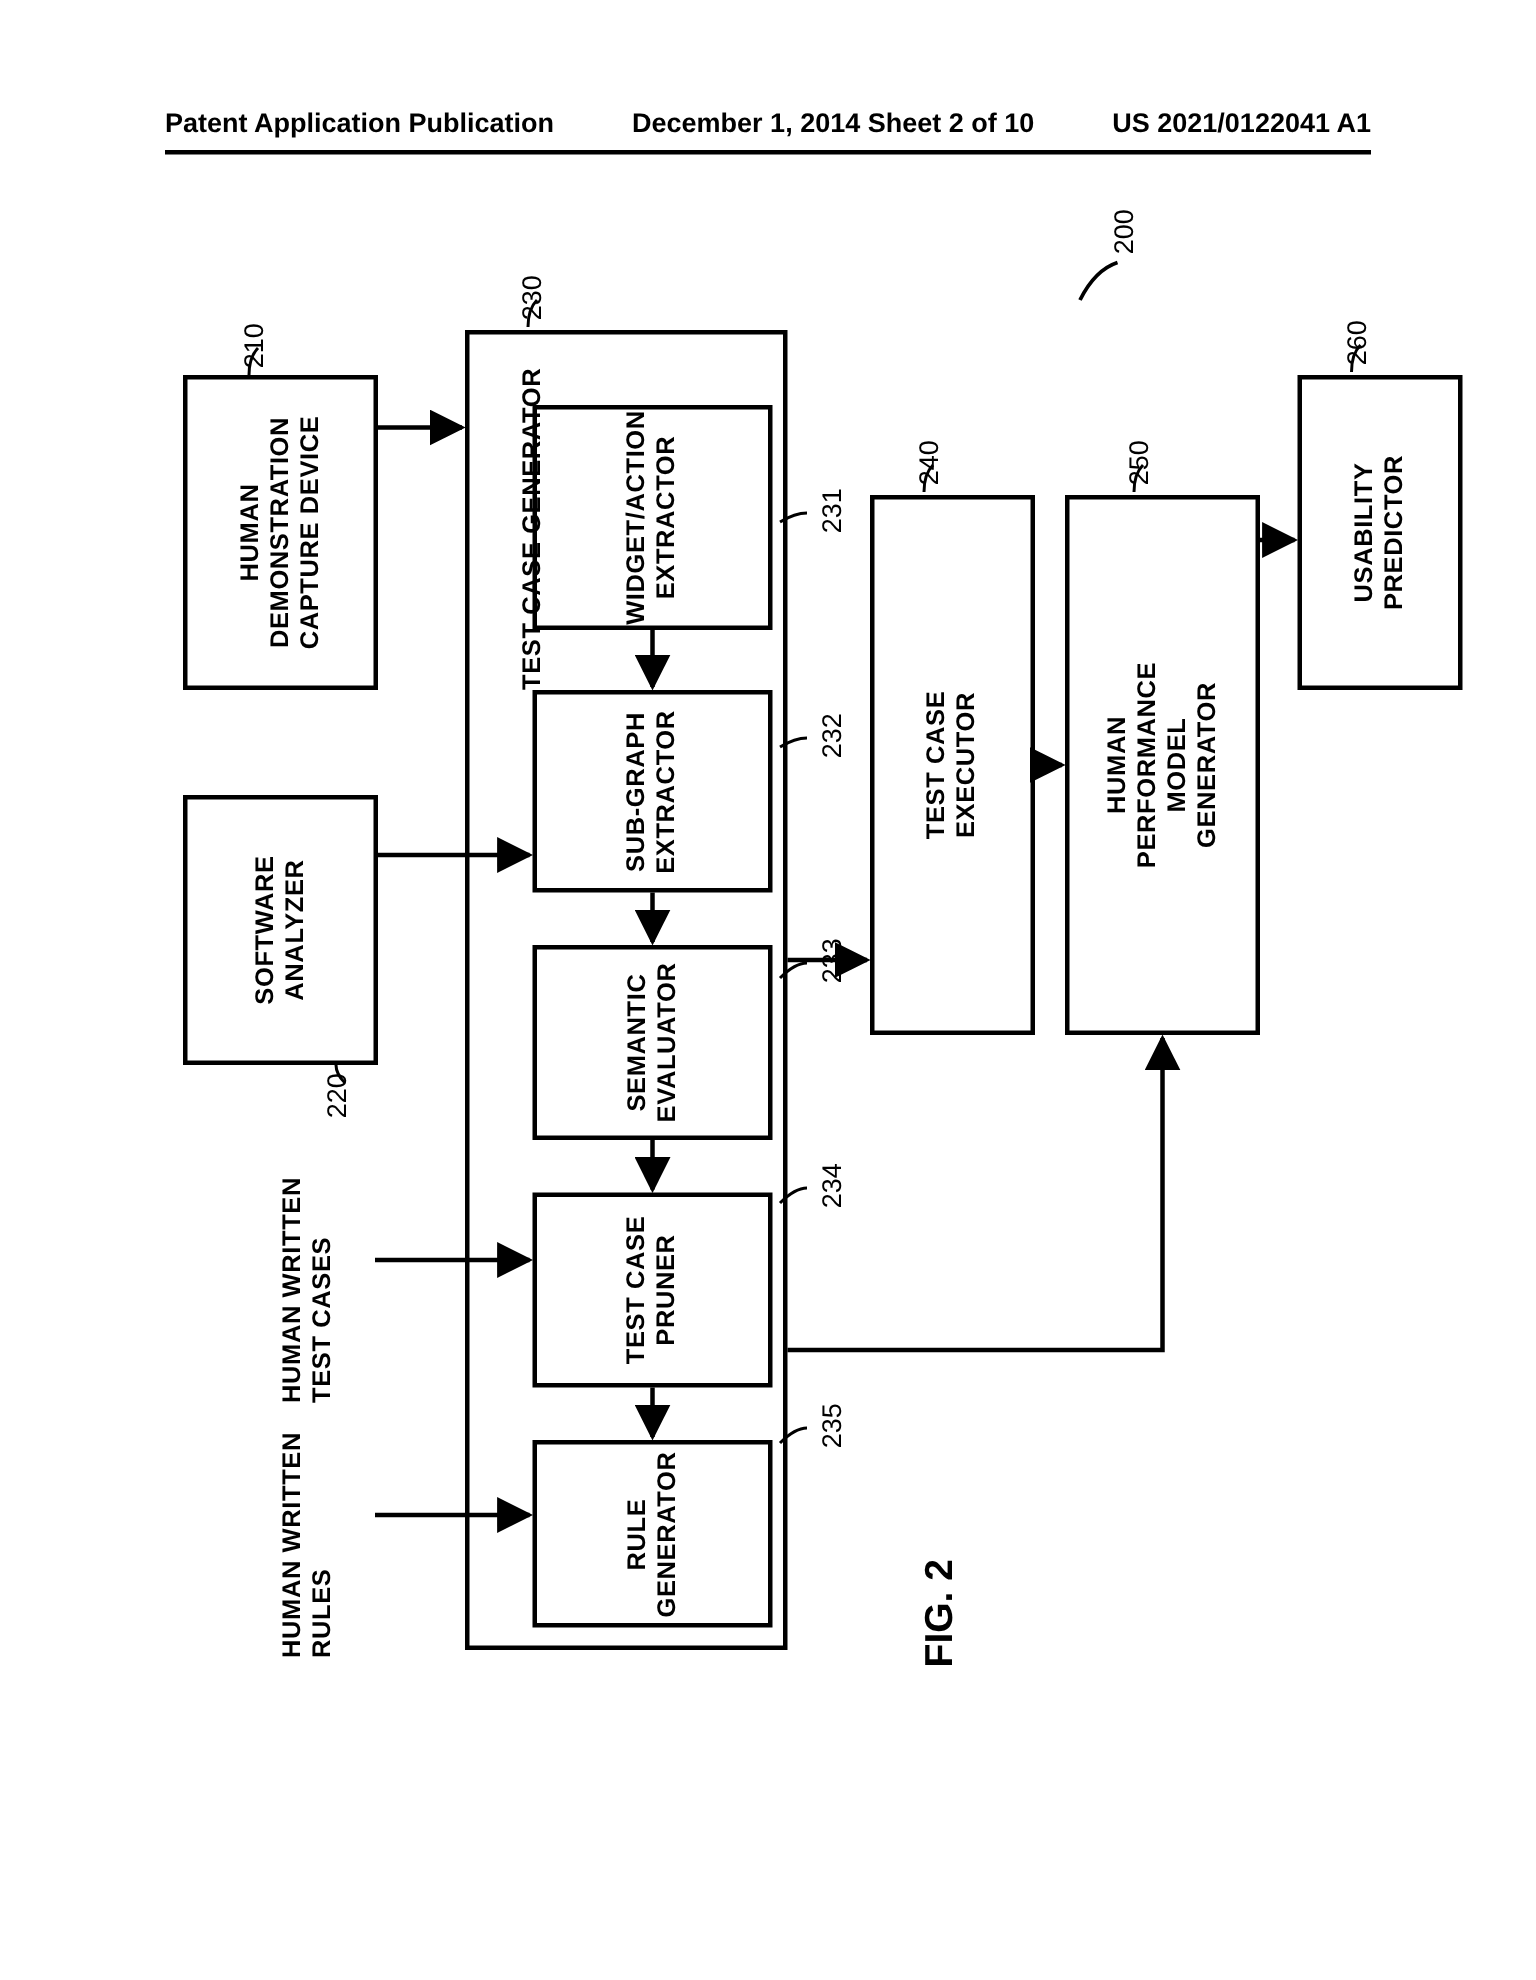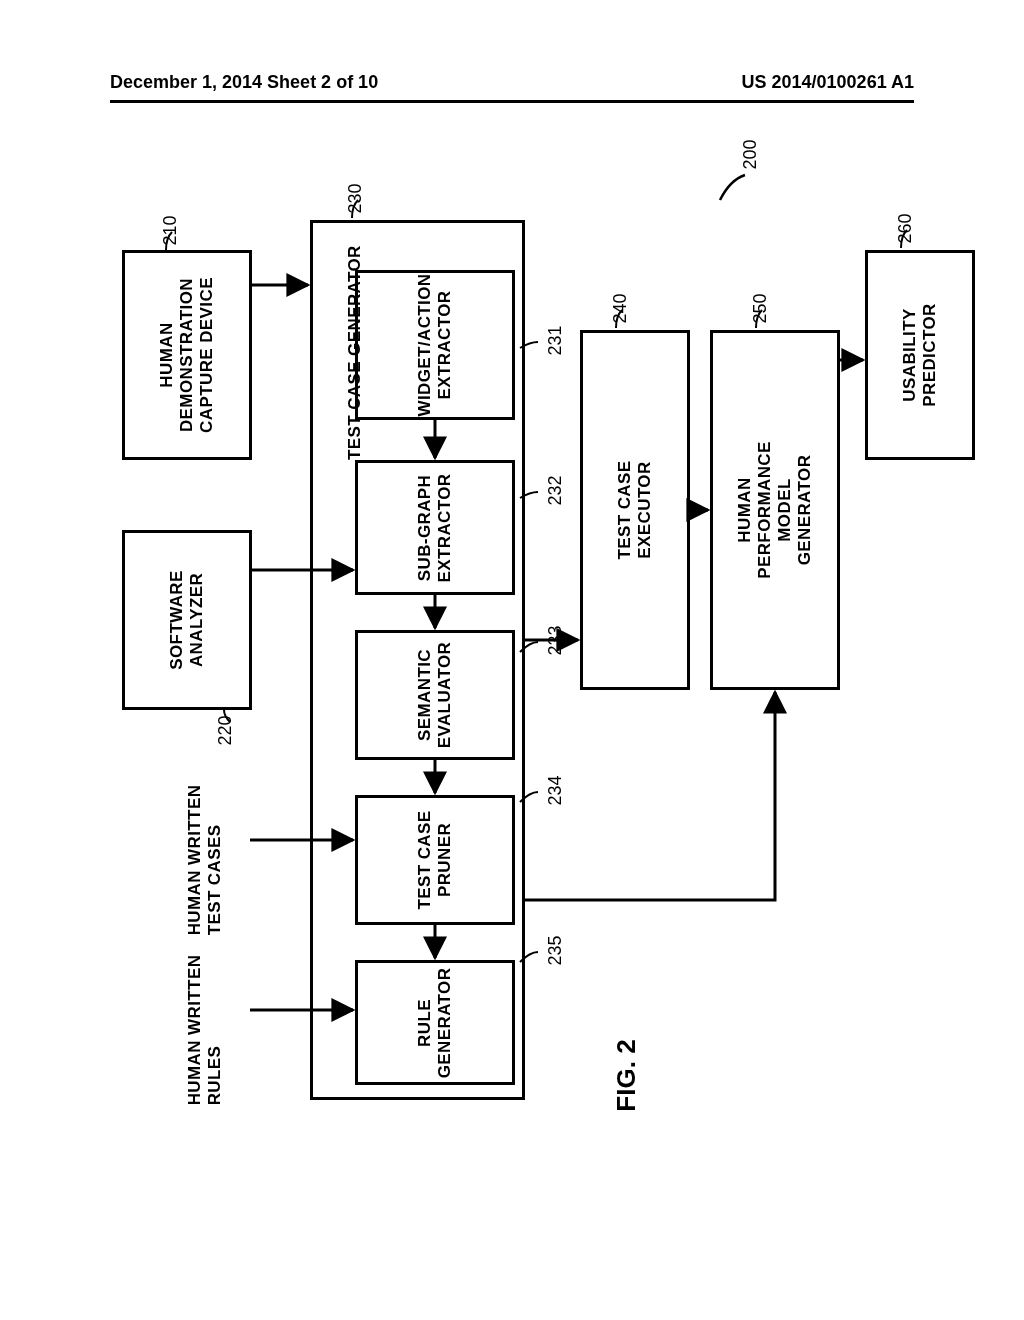--- a/index.html
+++ b/index.html
@@ -93,22 +93,23 @@
     position: absolute;
     font-size: 26px;
     font-weight: bold;
   }
   .fig span { transform: rotate(-90deg); display: inline-block; }
 </style>
 </head>
 <body>
 
 <div class="header">
+  <div>Patent Application Publication</div>
   <div>December 1, 2014  Sheet 2 of 10</div>
-  <div>US 2014/0100261 A1</div>
+  <div>US 2021/0122041 A1</div>
 </div>
 <div class="header-rule"></div>
 
 <div class="diagram">
 
   <div class="ref" style="left:625px; top:4px;"><span>200</span></div>
 
   <div class="blk" style="left:12px; top:110px; width:130px; height:210px;">
     <span>HUMAN
 DEMONSTRATION

